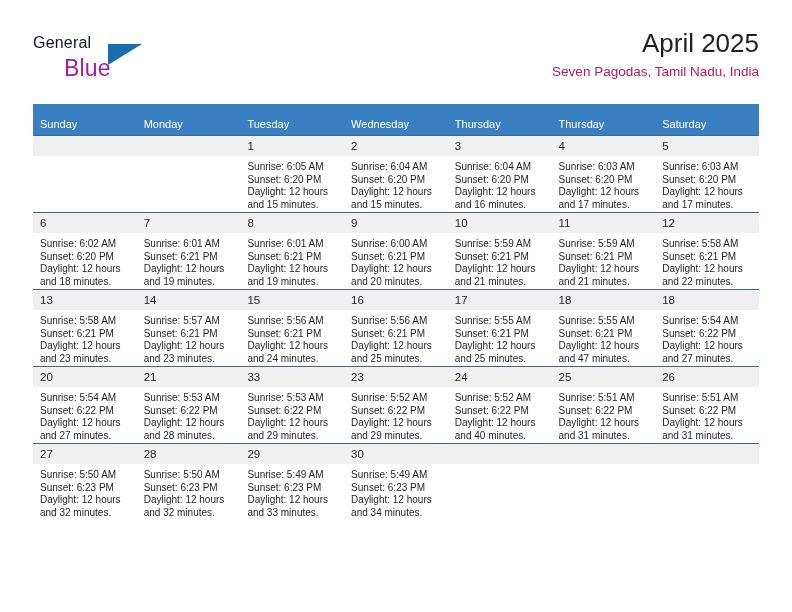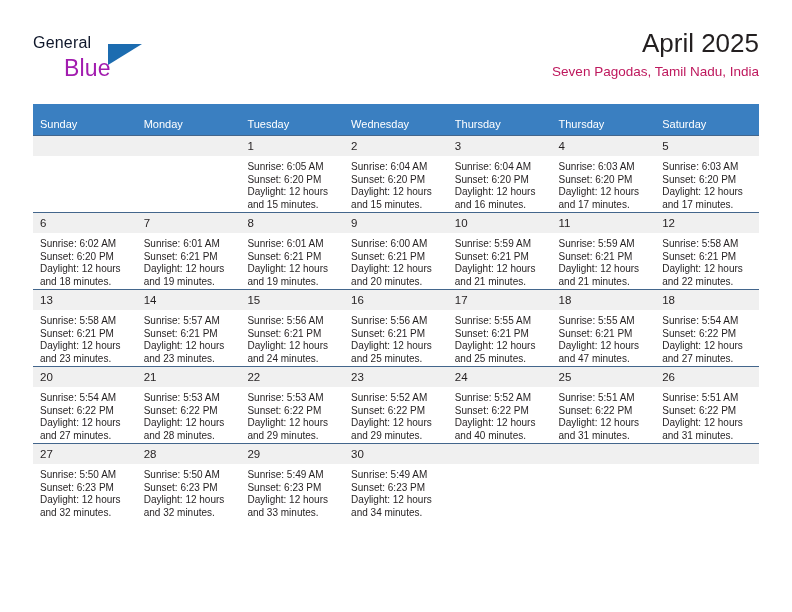--- a/index.html
+++ b/index.html
@@ -372,21 +372,21 @@
           <td>
             <div class="daynum">21</div>
             <div class="cellbody">
               <div>Sunrise: 5:53 AM</div>
               <div>Sunset: 6:22 PM</div>
               <div>Daylight: 12 hours</div>
               <div>and 28 minutes.</div>
             </div>
           </td>
           <td>
-            <div class="daynum">22</div>
+            <div class="daynum">33</div>
             <div class="cellbody">
               <div>Sunrise: 5:53 AM</div>
               <div>Sunset: 6:22 PM</div>
               <div>Daylight: 12 hours</div>
               <div>and 29 minutes.</div>
             </div>
           </td>
           <td>
             <div class="daynum">23</div>
             <div class="cellbody">

